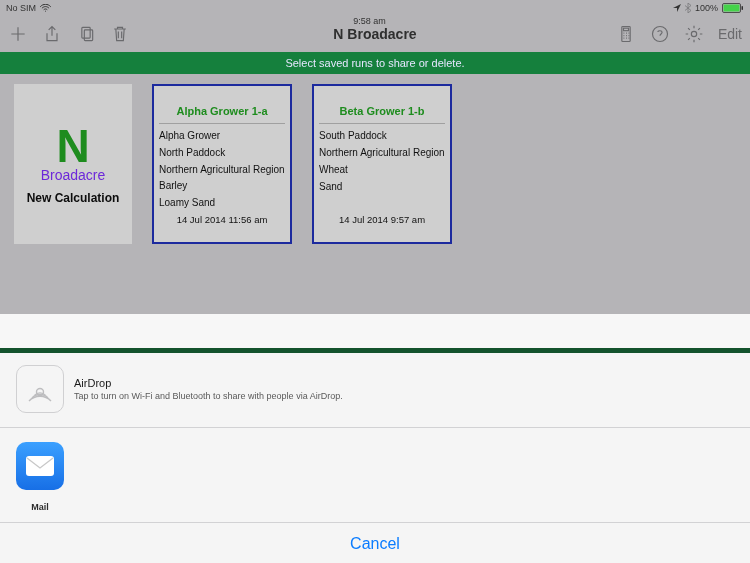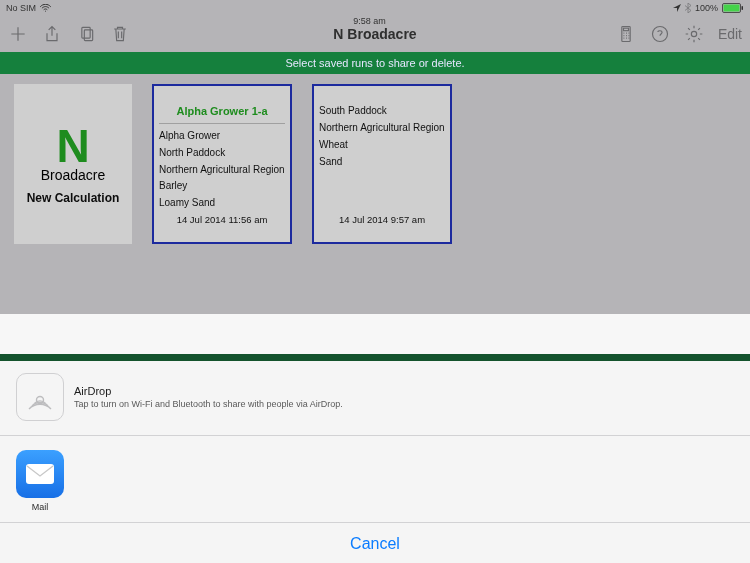--- a/index.html
+++ b/index.html
@@ -19,42 +19,42 @@
     .tb-btn svg { width: 20px; height: 20px; stroke: #6a6a6d; fill: none; stroke-width: 1.4; }
     .edit-label { font-size: 14px; color: #6a6a6d; }
 
     
     .instruction { height: 22px; background: #15803d; color: #e6e6ff; font-size: 11px; display: flex; align-items: center; justify-content: center; }
 
     
     .grid { background: #b5b4b7; padding: 10px 14px 28px; display: flex; gap: 20px; height: 240px; }
     .new-calc { width: 118px; height: 160px; background: #cfcfcf; display: flex; flex-direction: column; align-items: center; justify-content: center; padding: 6px; text-align: center; }
     .new-calc .big-n { font-size: 46px; font-weight: 700; color: #1e8c1e; line-height: 1; }
-    .new-calc .brand-line { font-size: 14px; color: #000000; font-weight: 500; margin-top: -2px; }
+    .new-calc .brand-line { font-size: 14px; color: #6d28d9; font-weight: 500; margin-top: -2px; }
     .new-calc .nc-label { margin-top: 8px; font-size: 12px; font-weight: 600; color: #0c0c0c; }
 
     .card { width: 140px; height: 160px; background: #cfcfcf; border: 2px solid #1c2a9e; padding: 16px 5px; display: flex; flex-direction: column; }
     .card-title { color: #1e8c1e; font-weight: 600; font-size: 11px; text-align: center; padding: 3px 0 6px; border-bottom: 1px solid #a0a0a0; margin-bottom: 3px; }
     .card-line { font-size: 10px; color: #111; padding: 3px 0; white-space: nowrap; overflow: hidden; }
     .card-date { font-size: 9.5px; color: #111; text-align: center; margin-top: auto; padding: 3px 0 1px; }
 
     
-    .sheet { position: absolute; left: 0; right: 0; bottom: 0; background: #14b8a6; border-top: 7px solid #14532d; }
+    .sheet { position: absolute; left: 0; right: 0; bottom: 0; background: #14b8a6; border-top: 5px solid #14532d; }
 
     .airdrop-row { display: flex; align-items: center; gap: 10px; padding: 12px 16px 14px; border-bottom: 1px solid #d2d2d4; background: #f5f5f5; }
     .airdrop-icon { width: 48px; height: 48px; border: 1px solid #d0d0d2; border-radius: 10px; display: flex; align-items: center; justify-content: center; background: #f5f5f5; }
     .airdrop-text { display: flex; flex-direction: column; gap: 2px; }
     .airdrop-title { font-size: 11px; color: #1a1a1a; }
     .airdrop-desc { font-size: 9px; color: #5a5a5a; }
 
     .apps-row { display: flex; align-items: flex-start; gap: 20px; padding: 14px 16px 10px; border-bottom: 1px solid #d2d2d4; background: #f5f5f5; }
     .app { display: flex; flex-direction: column; align-items: center; width: 48px; }
     .app-icon { width: 48px; height: 48px; border-radius: 10px; display: flex; align-items: center; justify-content: center; }
     .app-icon.mail { background: linear-gradient(180deg, #3ba0ff 0%, #176fe6 100%); }
-    .app-label { font-size: 9px; color: #2d2d2d; margin-top: 4px; }
+    .app-label { font-size: 9px; color: #2d2d2d; margin-top: 12px; font-weight: bold; }
 
     .cancel-row { padding: 12px 0 10px; text-align: center; background: #f5f5f5; }
     .cancel-btn { font-size: 16px; color: #0a7cff; background: none; border: none; }
   </style>
 </head>
 <body>
 
 <div class="status-bar">
   <div class="status-left">
     <span>No SIM</span>
@@ -148,20 +148,21 @@
     <div class="card-title">Alpha Grower 1-a</div>
     <div class="card-line">Alpha Grower</div>
     <div class="card-line">North Paddock</div>
     <div class="card-line">Northern Agricultural Region</div>
     <div class="card-line">Barley</div>
     <div class="card-line">Loamy Sand</div>
     <div class="card-date">14 Jul 2014 11:56 am</div>
   </div>
 
   <div class="card">
+    <div class="card-title">Beta Grower 1-b</div>
     <div class="card-line">South Paddock</div>
     <div class="card-line">Northern Agricultural Region</div>
     <div class="card-line">Wheat</div>
     <div class="card-line">Sand</div>
     <div class="card-date">14 Jul 2014 9:57 am</div>
   </div>
 
 </div>
 
 <div class="sheet">

